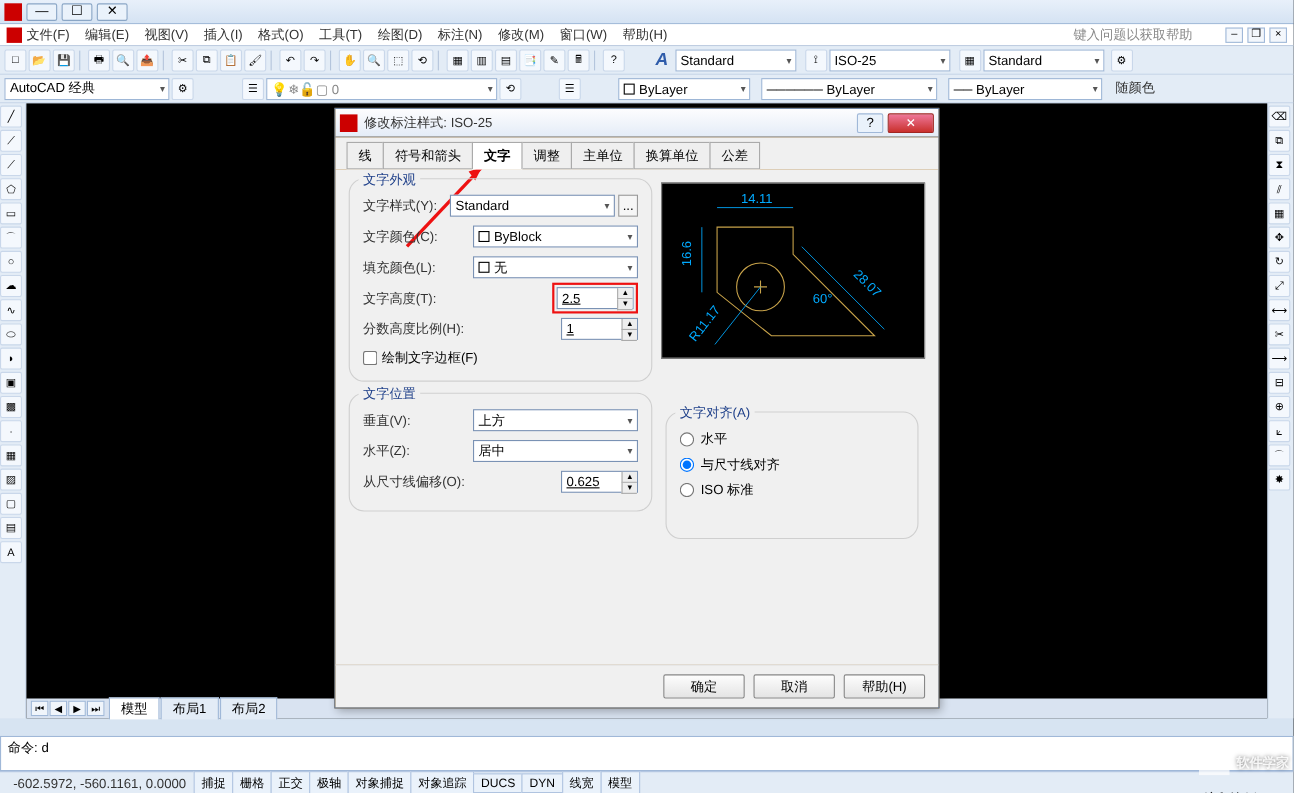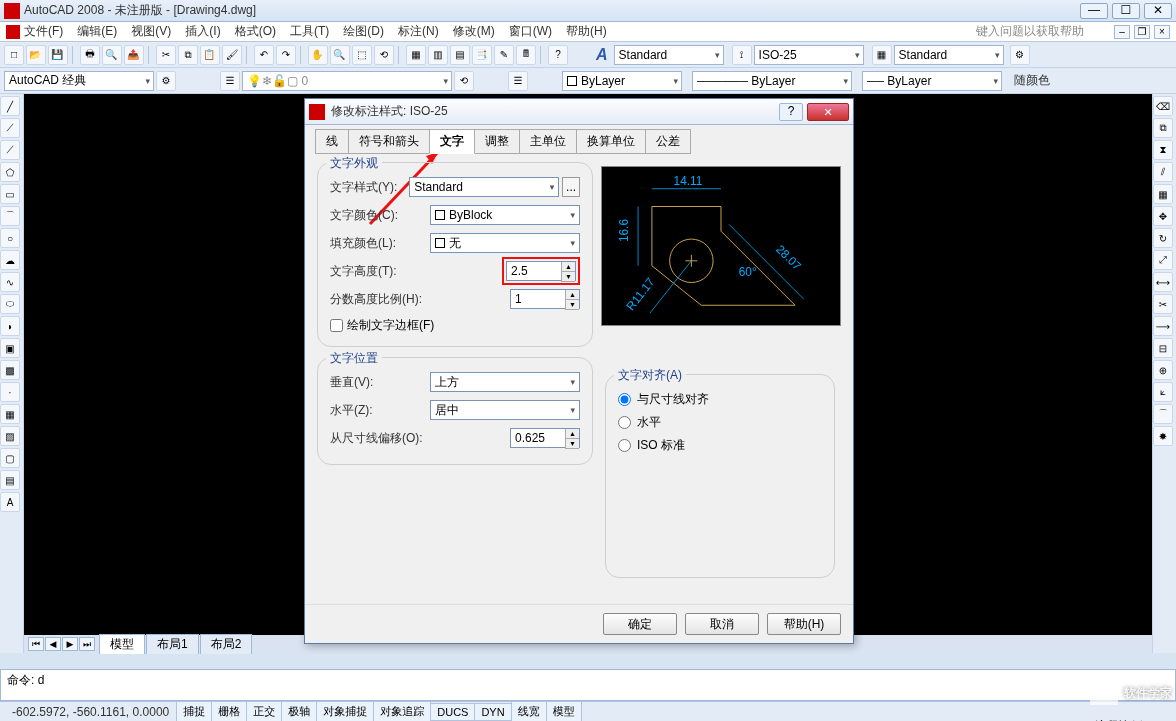--- a/index.html
+++ b/index.html
@@ -62,21 +62,21 @@
 .dtab { padding: 3px 10px; border: 1px solid #aaa; background: #efefef; margin-right: -1px; position: relative; }
 .dtab.active { background: #fff; border-bottom: 1px solid #fff; z-index: 2; font-weight: bold; }
 
 .dlg-body { background: #f0f0f0; padding: 8px 12px 6px; min-height: 450px; position: relative; }
 .groupbox { border: 1px solid #cfcfcf; border-radius: 14px; padding: 10px 12px 12px; margin-bottom: 10px; position: relative; }
 .groupbox > .gtitle { position: absolute; top: -8px; left: 8px; background: #f0f0f0; padding: 0 4px; color: #20418a; }
 .formrow { display: flex; align-items: center; height: 28px; }
 .formrow label { width: 110px; color: #333; }
 .formrow .combo, .formrow .spin { flex: 0 0 150px; height: 20px; border: 1px solid #7a92b4; background: #fff; position: relative; display: flex; align-items: center; padding: 0 16px 0 4px; }
 .formrow .combo::after { content: "▾"; position: absolute; right: 4px; font-size: 9px; color: #555; }
-.formrow .spin { flex: 0 0 70px; margin-left: 80px; }
+.formrow .spin { flex: 0 0 70px; margin-left: 80px; text-decoration: underline; }
 .formrow .spin-btns { position: absolute; right: 0; top: 0; width: 14px; height: 100%; display: flex; flex-direction: column; }
 .formrow .spin-btns div { flex: 1; border-left: 1px solid #aaa; border-bottom: 1px solid #aaa; font-size: 7px; text-align: center; line-height: 9px; background: #eee; }
 .dotbtn { width: 24px; height: 20px; border: 1px solid #999; background: #f6f6f6; margin-left: 3px; text-align: center; line-height: 18px; }
 .sqswatch { width: 10px; height: 10px; border: 1px solid #000; background: #fff; margin-right: 4px; }
 .red-highlight { border: 2px solid #e11; padding: 2px; }
 .chk { display: flex; align-items: center; gap: 4px; }
 .chk input { width: 13px; height: 13px; }
 .radio { display: flex; align-items: center; gap: 6px; margin: 6px 0; }
 .radio input { width: 13px; height: 13px; }
 
@@ -89,21 +89,20 @@
 .arrow-annot { position: absolute; pointer-events: none; }
 
 .watermark { position: absolute; right: 4px; bottom: 16px; color: rgba(255,255,255,0.85); font-size: 18px; font-weight: bold; text-shadow: 0 0 4px rgba(0,0,0,0.5); display: flex; align-items: center; gap: 6px; }
 .watermark .wicon { width: 28px; height: 24px; background: rgba(255,255,255,0.7); clip-path: polygon(50% 0, 100% 35%, 100% 100%, 0 100%, 0 35%); }
 </style>
 </head>
 <body>
 
 <div class="titlebar">
   <span class="appicon"></span>
-  <span class="title">AutoCAD 2008 - 未注册版 - [Drawing4.dwg]</span>
   <div class="winbtns">
     <div class="winbtn">—</div>
     <div class="winbtn">☐</div>
     <div class="winbtn">✕</div>
   </div>
 </div>
 
 <div class="menubar">
   <span class="appicon" style="width:14px;height:14px;background:#c00;margin-right:4px;"></span>
   <span>文件(F)</span>
@@ -362,29 +361,29 @@
         <div class="spin">
           <span>0.625</span>
           <div class="spin-btns">
               <div>▲</div>
               <div>▼</div>
             </div>
         </div>
       </div>
     </div>
 
-    <div class="groupbox" style="position:absolute; left:300px; top:220px; width:230px; height:204px">
+    <div class="groupbox" style="position:absolute; left:300px; top:220px; width:230px; height:116px">
       <span class="gtitle">文字对齐(A)</span>
+      <div class="radio">
+          <input type="radio" name="align" style="">
+          <span>水平</span>
+        </div>
       <div class="radio">
           <input type="radio" name="align" checked="" style="">
           <span>与尺寸线对齐</span>
-        </div>
-      <div class="radio">
-          <input type="radio" name="align" style="">
-          <span>水平</span>
         </div>
       <div class="radio">
           <input type="radio" name="align" style="">
           <span>ISO 标准</span>
         </div>
     </div>
 
     <div class="preview">
       <svg viewBox="0 0 240 160">
         <g stroke="#c8a34a" fill="none" stroke-width="1">

